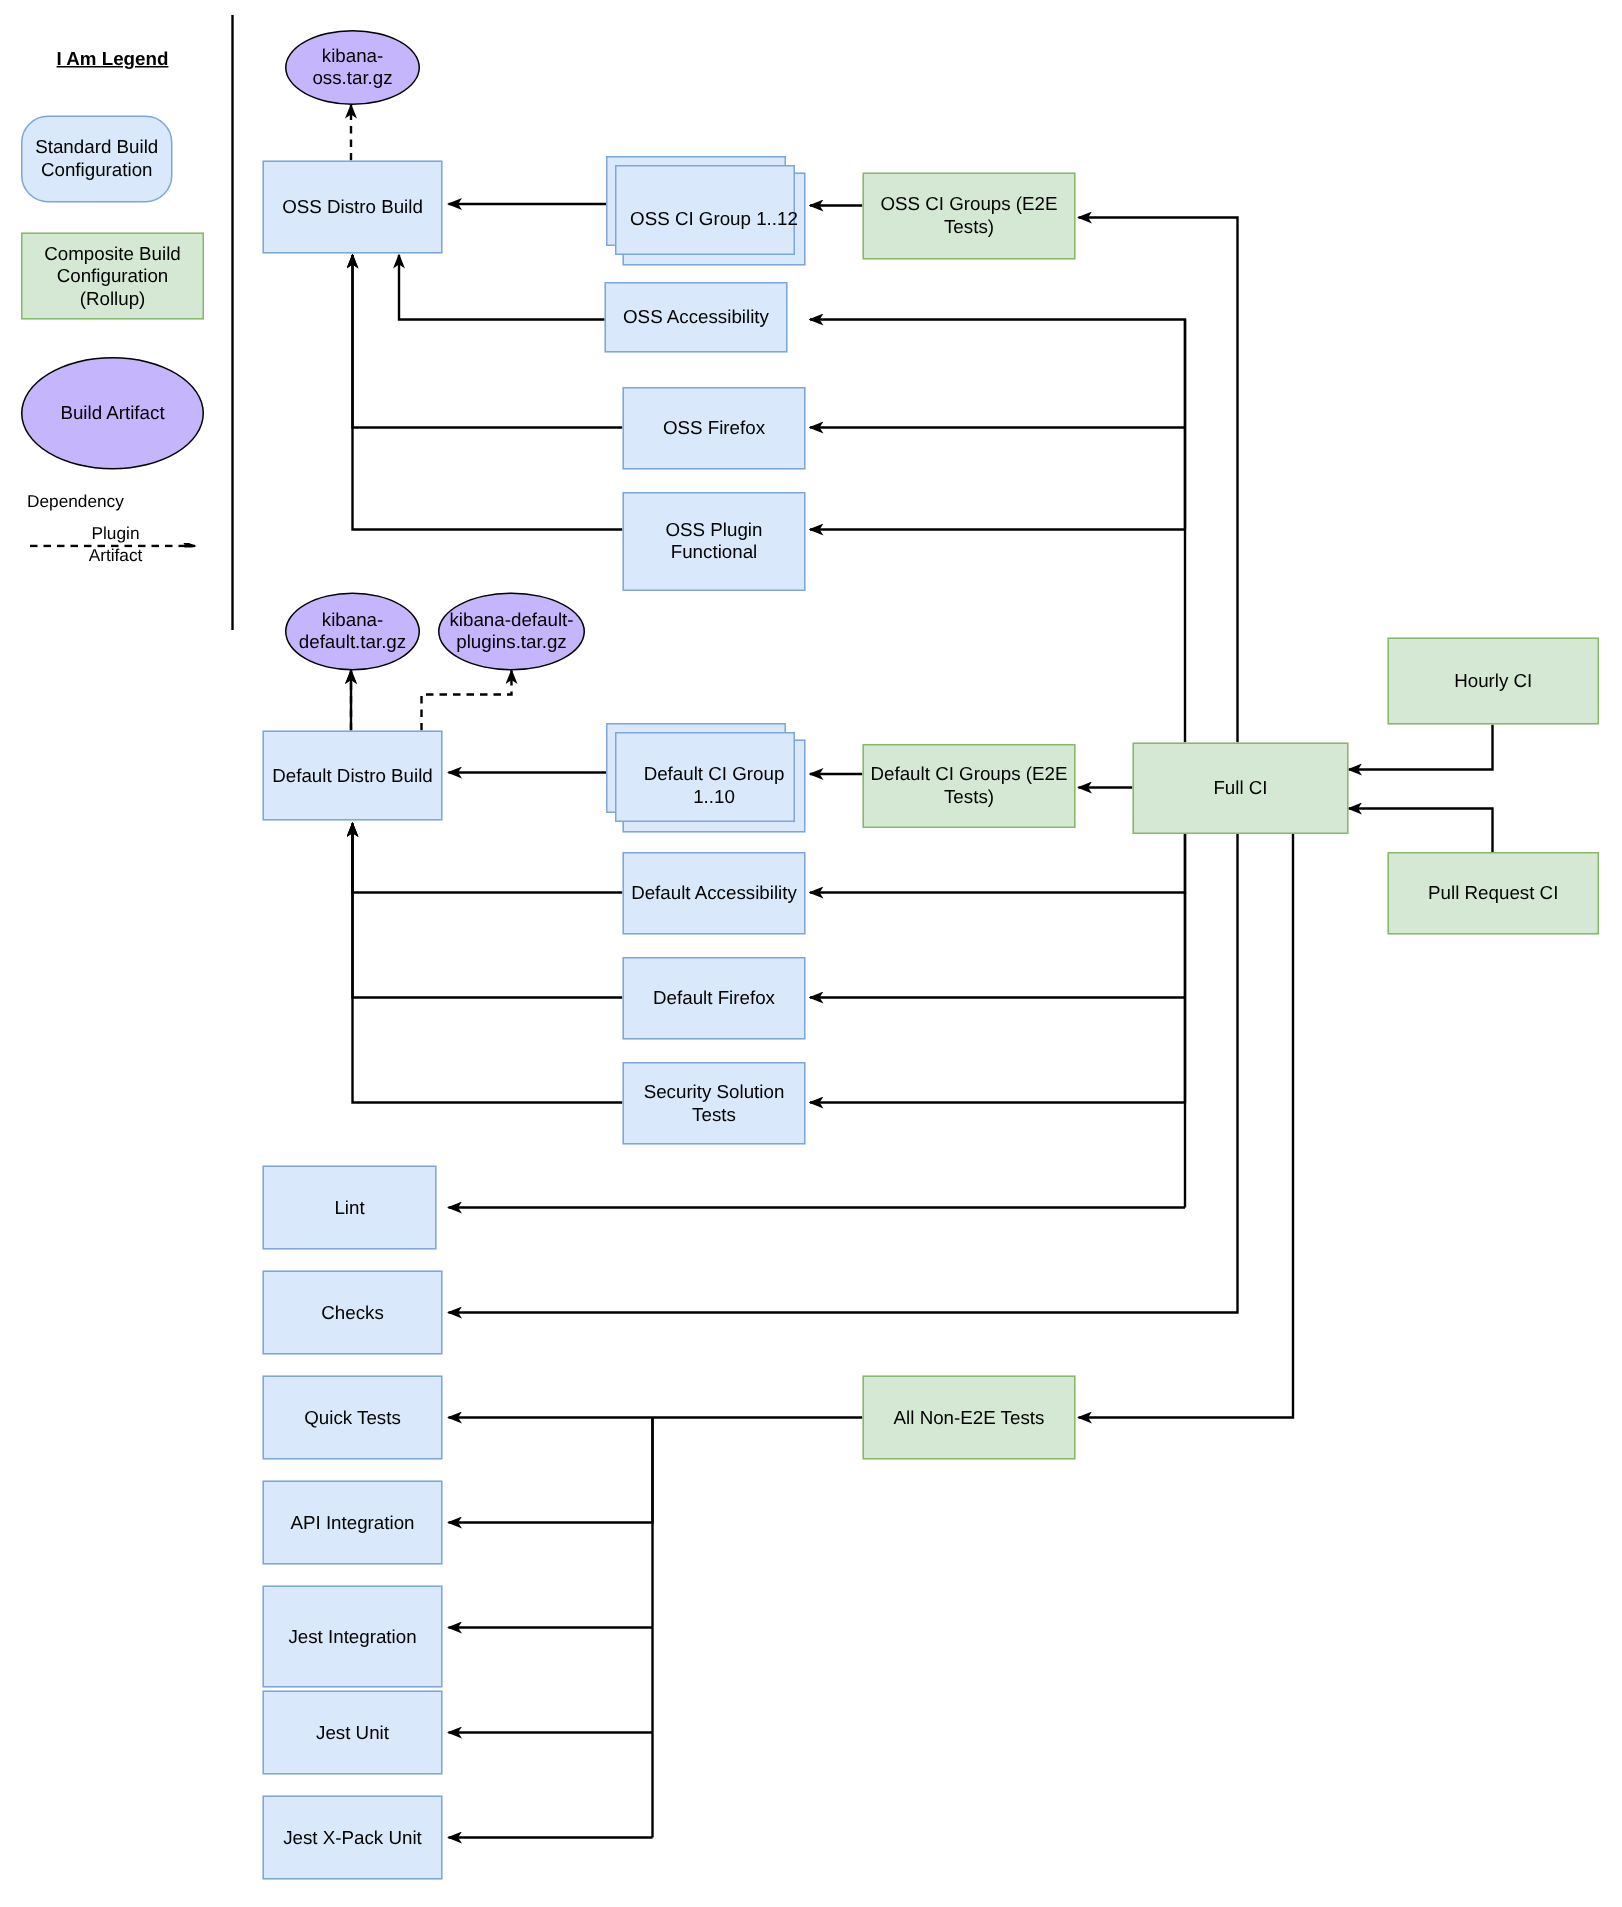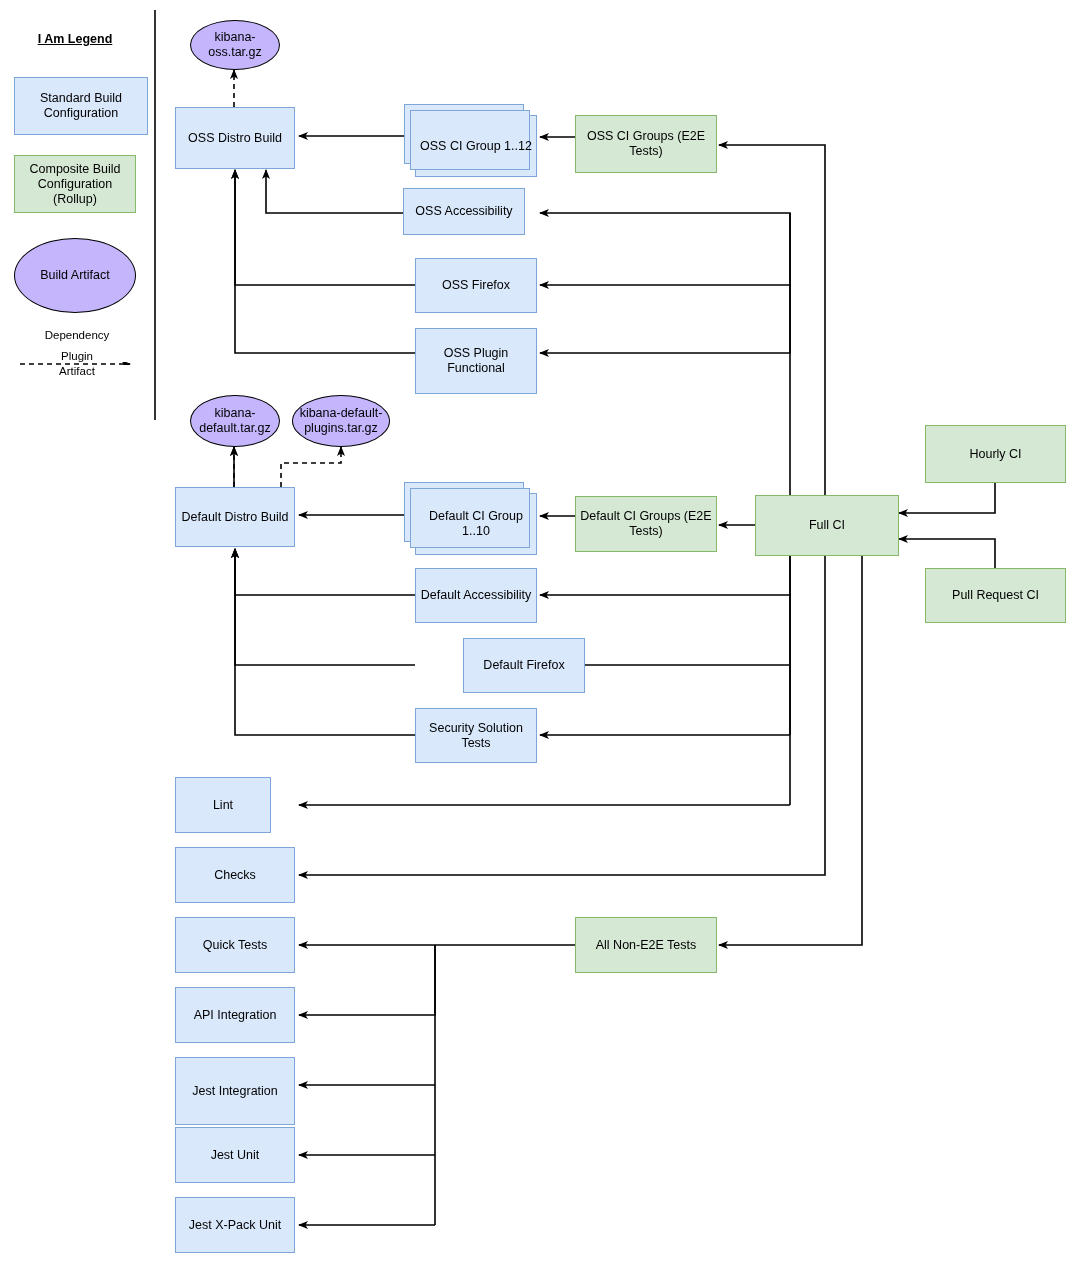--- a/index.html
+++ b/index.html
@@ -101,41 +101,41 @@
       <path d="M790,213 L790,353"></path>
       <path d="M790,595 L790,735"></path>
       <path d="M790,556 L790,805"></path>
 
       <path d="M155,10 L155,420"></path>
     </g>
   </svg>
 
   <div class="legend-title">I Am Legend</div>
 
-  <div class="node blue" style="left:14px;top:77px;width:134px;height:58px;">
+  <div class="node blue" style="left:14px;top:77px;width:101px;height:58px;border-radius:18px;">
     <span>Standard Build Configuration</span>
   </div>
 
   <div class="node green" style="left:14px;top:155px;width:122px;height:58px;">
     <span>Composite Build Configuration (Rollup)</span>
   </div>
 
   <div class="ellipse" style="left:14px;top:238px;width:122px;height:75px;">
     <span>Build Artifact</span>
   </div>
 
   <svg class="legend-line" style="left:18px;top:328px;width:118px;height:18px;" viewBox="0 0 118 18">
     <defs>
       <marker id="ah2" markerWidth="10" markerHeight="8" refX="9" refY="4" orient="auto" markerUnits="userSpaceOnUse">
         <path d="M0,0 L10,4 L0,8 L2.6,4 z" fill="#000"></path>
       </marker>
     </defs>
     <path d="M2,9 L112,9" stroke="#000" stroke-width="1.6" fill="none" marker-end="url(#ah2)"></path>
   </svg>
-  <div style="position:absolute;left:18px;top:329px;width:118px;text-align:center;font-size:11.5px;background:#fff;color:#000;">Dependency</div>
+  <div style="position:absolute;left:18px;top:329px;width:118px;font-size:11.5px;background:#fff;color:#000;">Dependency</div>
 
   <svg class="legend-line" style="left:18px;top:355px;width:118px;height:18px;" viewBox="0 0 118 18">
     <path d="M2,9 L112,9" stroke="#000" stroke-width="1.6" fill="none" stroke-dasharray="5,4" marker-end="url(#ah2)"></path>
   </svg>
   <div style="position:absolute;left:18px;top:350px;width:118px;text-align:center;font-size:11.5px;background:#fff;color:#000;">Plugin</div>
   <div style="position:absolute;left:18px;top:365px;width:118px;text-align:center;font-size:11.5px;background:#fff;color:#000;">Artifact</div>
 
   <div class="ellipse" style="left:190px;top:20px;width:90px;height:50px;">
     <span>kibana-oss.tar.gz</span>
   </div>
@@ -175,21 +175,21 @@
   </div>
 
   <div class="node blue stack" style="left:415px;top:493px;width:122px;height:62px;">
     <span>Default CI Group 1..10</span>
   </div>
 
   <div class="node blue" style="left:415px;top:568px;width:122px;height:55px;">
     <span>Default Accessibility</span>
   </div>
 
-  <div class="node blue" style="left:415px;top:638px;width:122px;height:55px;margin-left:48px;">
+  <div class="node blue" style="left:415px;top:638px;width:122px;height:55px;">
     <span>Default Firefox</span>
   </div>
 
   <div class="node blue" style="left:415px;top:708px;width:122px;height:55px;">
     <span>Security Solution Tests</span>
   </div>
 
   <div class="node green" style="left:575px;top:496px;width:142px;height:56px;">
     <span>Default CI Groups (E2E Tests)</span>
   </div>
@@ -199,21 +199,21 @@
   </div>
 
   <div class="node green" style="left:925px;top:425px;width:141px;height:58px;">
     <span>Hourly CI</span>
   </div>
 
   <div class="node green" style="left:925px;top:568px;width:141px;height:55px;">
     <span>Pull Request CI</span>
   </div>
 
-  <div class="node blue" style="left:175px;top:777px;width:96px;height:56px;">
+  <div class="node blue" style="left:175px;top:777px;width:116px;height:56px;">
     <span>Lint</span>
   </div>
   <div class="node blue" style="left:175px;top:847px;width:120px;height:56px;">
     <span>Checks</span>
   </div>
   <div class="node blue" style="left:175px;top:917px;width:120px;height:56px;">
     <span>Quick Tests</span>
   </div>
   <div class="node blue" style="left:175px;top:987px;width:120px;height:56px;">
     <span>API Integration</span>

